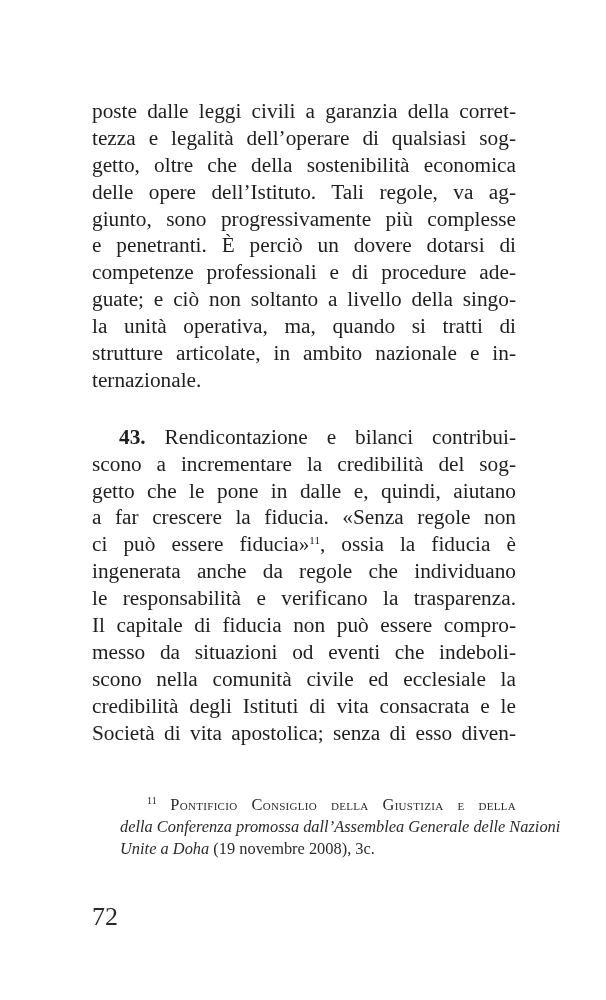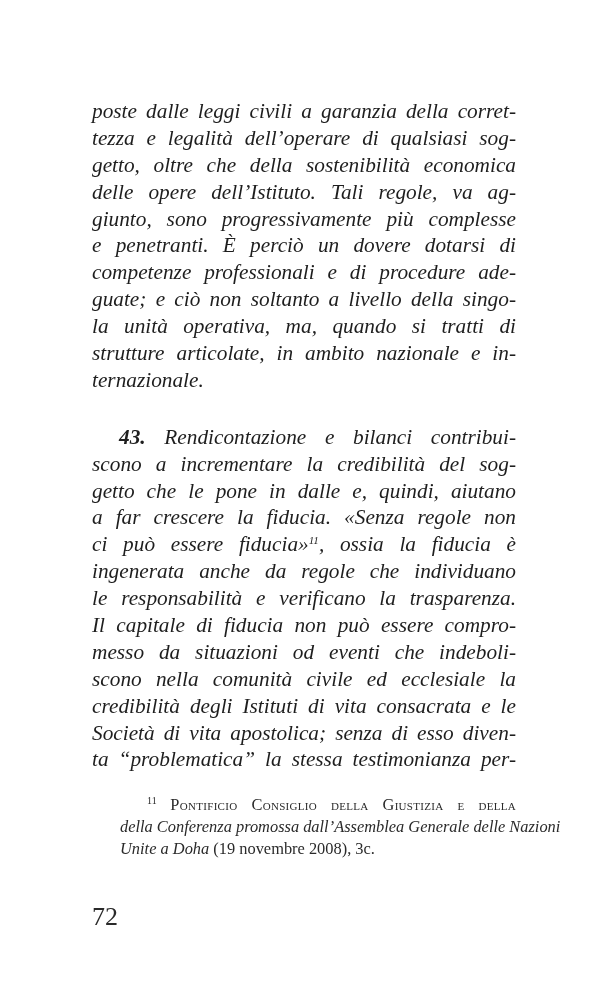--- a/index.html
+++ b/index.html
@@ -20,21 +20,20 @@
       left: 92px;
       top: 98px;
       width: 424px;
     }
     .para {
       font-size: 21.3px;
       line-height: 26.9px;
       text-align: justify;
       text-align-last: justify;
       margin: 0;
-      font-style: italic;
     }
     .line {
       display: block;
       text-align: justify;
       text-align-last: justify;
       white-space: nowrap;
       height: 26.9px;
     }
     .line.last {
       text-align-last: left;
@@ -119,21 +118,20 @@
     <span class="line">getto che le pone in dalle e, quindi, aiutano</span>
     <span class="line">a far crescere la fiducia. «Senza regole non</span>
     <span class="line"><span>ci può essere fiducia»</span><sup class="fnref">11</sup><span>, ossia la fiducia è</span></span>
     <span class="line">ingenerata anche da regole che individuano</span>
     <span class="line">le responsabilità e verificano la trasparenza.</span>
     <span class="line">Il capitale di fiducia non può essere compro-</span>
     <span class="line">messo da situazioni od eventi che indeboli-</span>
     <span class="line">scono nella comunità civile ed ecclesiale la</span>
     <span class="line">credibilità degli Istituti di vita consacrata e le</span>
     <span class="line">Società di vita apostolica; senza di esso diven-</span>
-    <span class="line">ta “problematica” la stessa testimonianza per-</span>
   </div>
 </div>
 
 <div class="footnote">
   <span class="fline fn-indent"><sup class="fn-mark">11</sup> <span class="sc">Pontificio Consiglio della Giustizia e della</span></span>
   <span class="fline it">della Conferenza promossa dall’Assemblea Generale delle Nazioni</span>
   <span class="fline last"><span class="it">Unite a Doha</span><span> (19 novembre 2008), 3c.</span></span>
 </div>
 
 <div class="pagenum">72</div>

